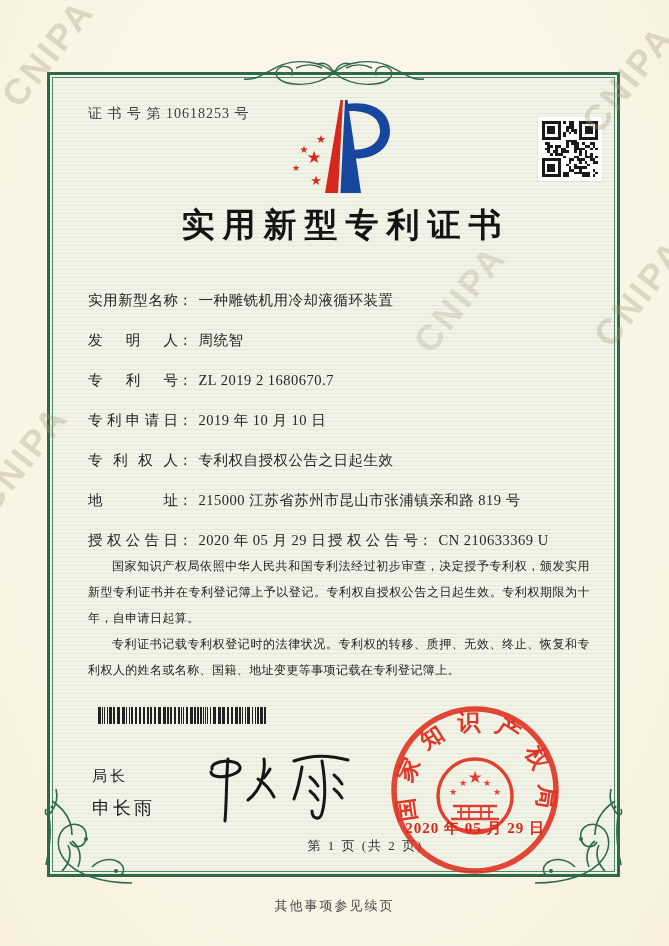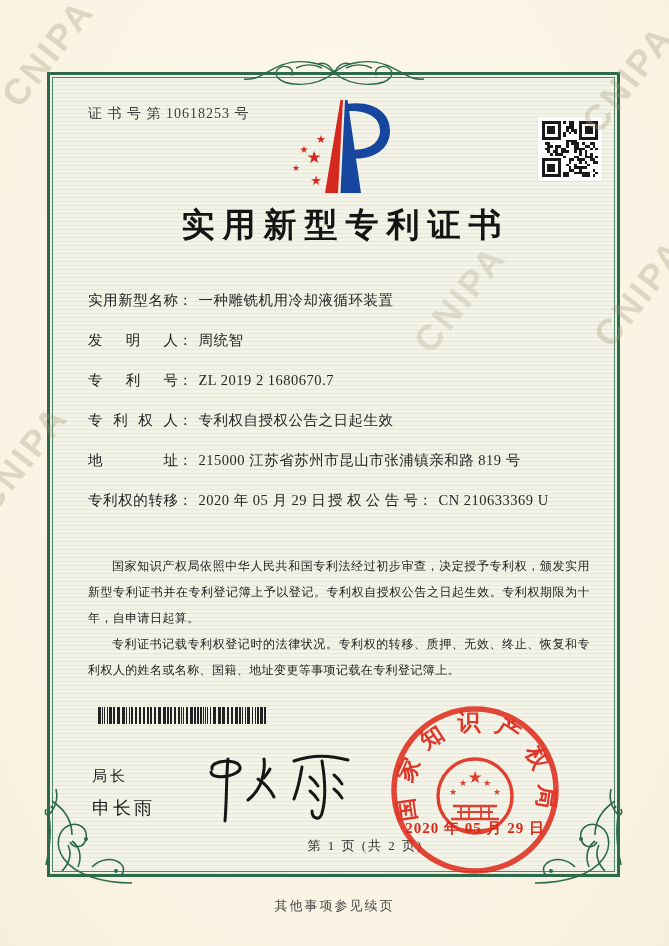--- a/index.html
+++ b/index.html
@@ -399,27 +399,30 @@
       <div class="frow">
         <span class="flabel">实用新型名称</span><span class="fcolon">：</span><span class="fvalue">一种雕铣机用冷却液循环装置</span>
       </div>
       <div class="frow">
         <span class="flabel">发明人</span><span class="fcolon">：</span><span class="fvalue">周统智</span>
       </div>
       <div class="frow">
         <span class="flabel">专利号</span><span class="fcolon">：</span><span class="fvalue">ZL 2019 2 1680670.7</span>
       </div>
       <div class="frow">
+        <span class="flabel">专利申请日</span><span class="fcolon">：</span><span class="fvalue">2019 年 10 月 10 日</span>
+      </div>
+      <div class="frow">
         <span class="flabel">专利权人</span><span class="fcolon">：</span><span class="fvalue">专利权自授权公告之日起生效</span>
       </div>
       <div class="frow">
         <span class="flabel">地址</span><span class="fcolon">：</span><span class="fvalue">215000 江苏省苏州市昆山市张浦镇亲和路 819 号</span>
       </div>
       <div class="frow">
-        <span class="flabel">专利权的转移</span><span class="fcolon">：</span><span class="fvalue">2020 年 05 月 29 日</span>
+        <span class="flabel">授权公告日</span><span class="fcolon">：</span><span class="fvalue">2020 年 05 月 29 日</span>
         <span class="pair2">
           <span class="flabel">授权公告号</span><span class="fcolon">：</span><span class="fvalue">CN 210633369 U</span>
         </span>
       </div>
     </div>
 
     <div class="body-text">
       <p>国家知识产权局依照中华人民共和国专利法经过初步审查，决定授予专利权，颁发实用新型专利证书并在专利登记簿上予以登记。专利权自授权公告之日起生效。专利权期限为十年，自申请日起算。</p>
       <p>专利证书记载专利权登记时的法律状况。专利权的转移、质押、无效、终止、恢复和专利权人的姓名或名称、国籍、地址变更等事项记载在专利登记簿上。</p>
     </div>

